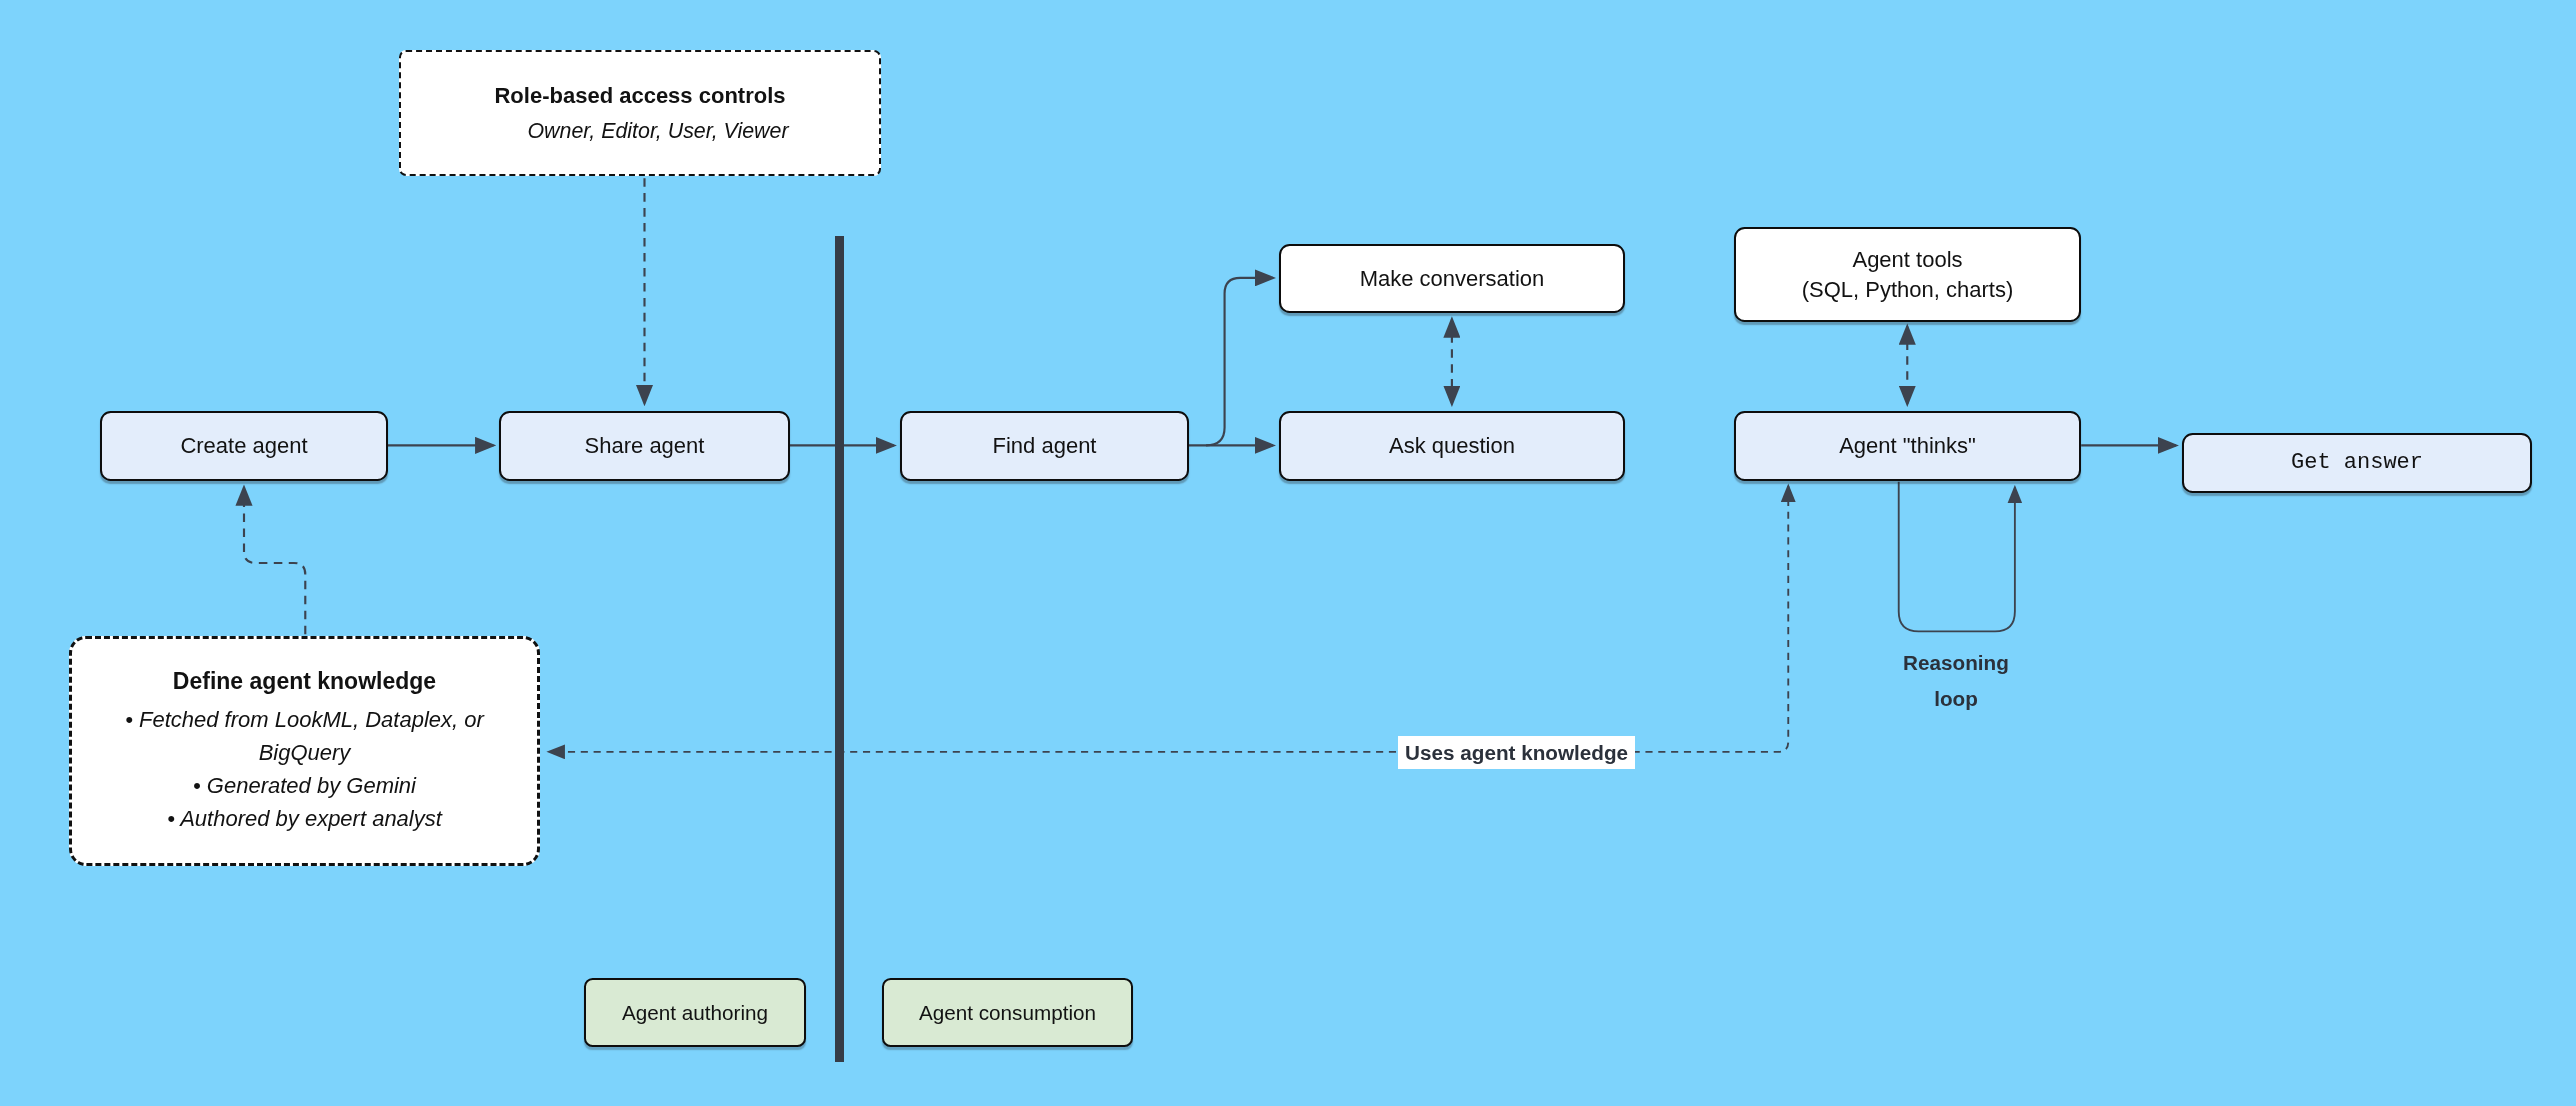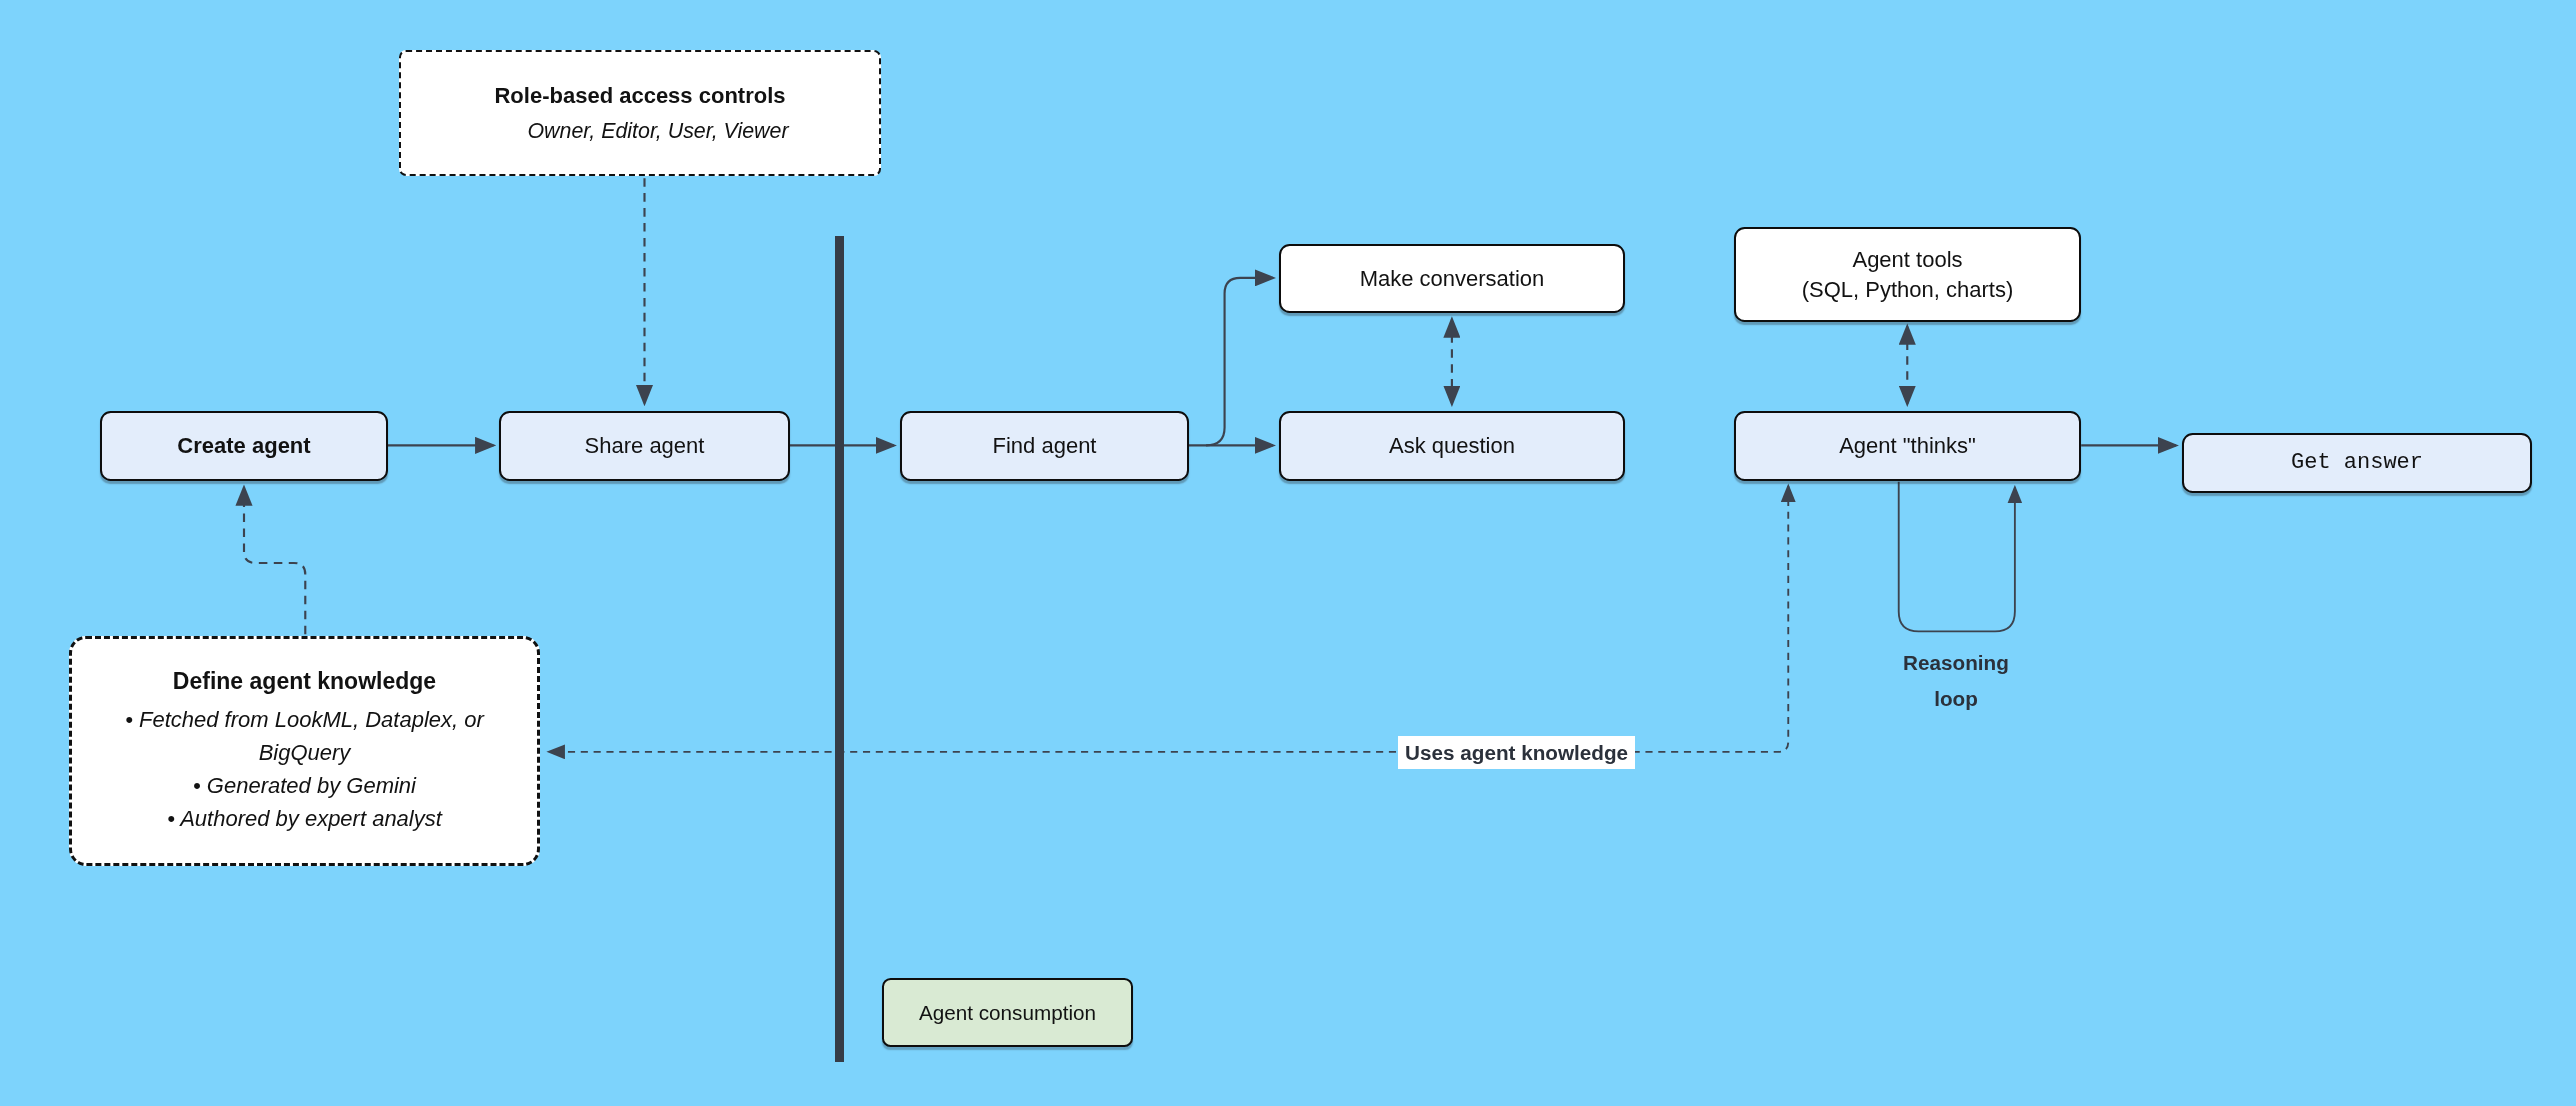--- a/index.html
+++ b/index.html
@@ -70,21 +70,21 @@
     <path d="M 2509 682 L 2509 1041 Q 2509 1055 2495 1055 L 770 1055" stroke="#3c434f" stroke-width="2.6" stroke-dasharray="10 8" fill="none" marker-start="url(#arrow)" marker-end="url(#arrow)"></path>
 
     <path d="M 2664 676 L 2664 858 Q 2664 886 2692 886 L 2799 886 Q 2827 886 2827 858 L 2827 684" stroke="#3c434f" stroke-width="2.6" fill="none" marker-end="url(#arrow)"></path>
   </svg>
 
   <div class="callout rbac" style="left:399px; top:50px; width:482px; height:126px;">
     <div class="title">Role-based access controls</div>
     <div class="italic">Owner, Editor, User, Viewer</div>
   </div>
 
-  <div class="node" style="left:100px; top:411px; width:288px; height:70px;font-weight:bold;">
+  <div class="node" style="left:100px; top:411px; width:288px; height:70px;">
     <span>Create agent</span>
   </div>
   <div class="node" style="left:900px; top:411px; width:289px; height:70px;">
     <span>Find agent</span>
   </div>
   <div class="node" style="left:499px; top:411px; width:291px; height:70px;">
     <span>Share agent</span>
   </div>
   <div class="node white" style="left:1279px; top:244px; width:346px; height:69px;">
     <span>Make conversation</span>
@@ -113,18 +113,21 @@
   </div>
 
   <div class="float-label" id="reasoning-label" style="left:1867px; top:645px; width:178px;">
     <div>Reasoning</div>
     <div>loop</div>
   </div>
   <div class="float-label" id="uses-label" style="left:1398px; top:736px;">Uses agent knowledge</div>
 
   <div class="divider" style="left:835px; top:236px; width:8.6px; height:826px;"></div>
 
+  <div class="zone" style="left:584px; top:978px; width:222px; height:69px;">
+    <span>Agent authoring</span>
+  </div>
   <div class="zone" style="left:882px; top:978px; width:251px; height:69px;">
     <span>Agent consumption</span>
   </div>
 
 </div>
 
 
 </body></html>

